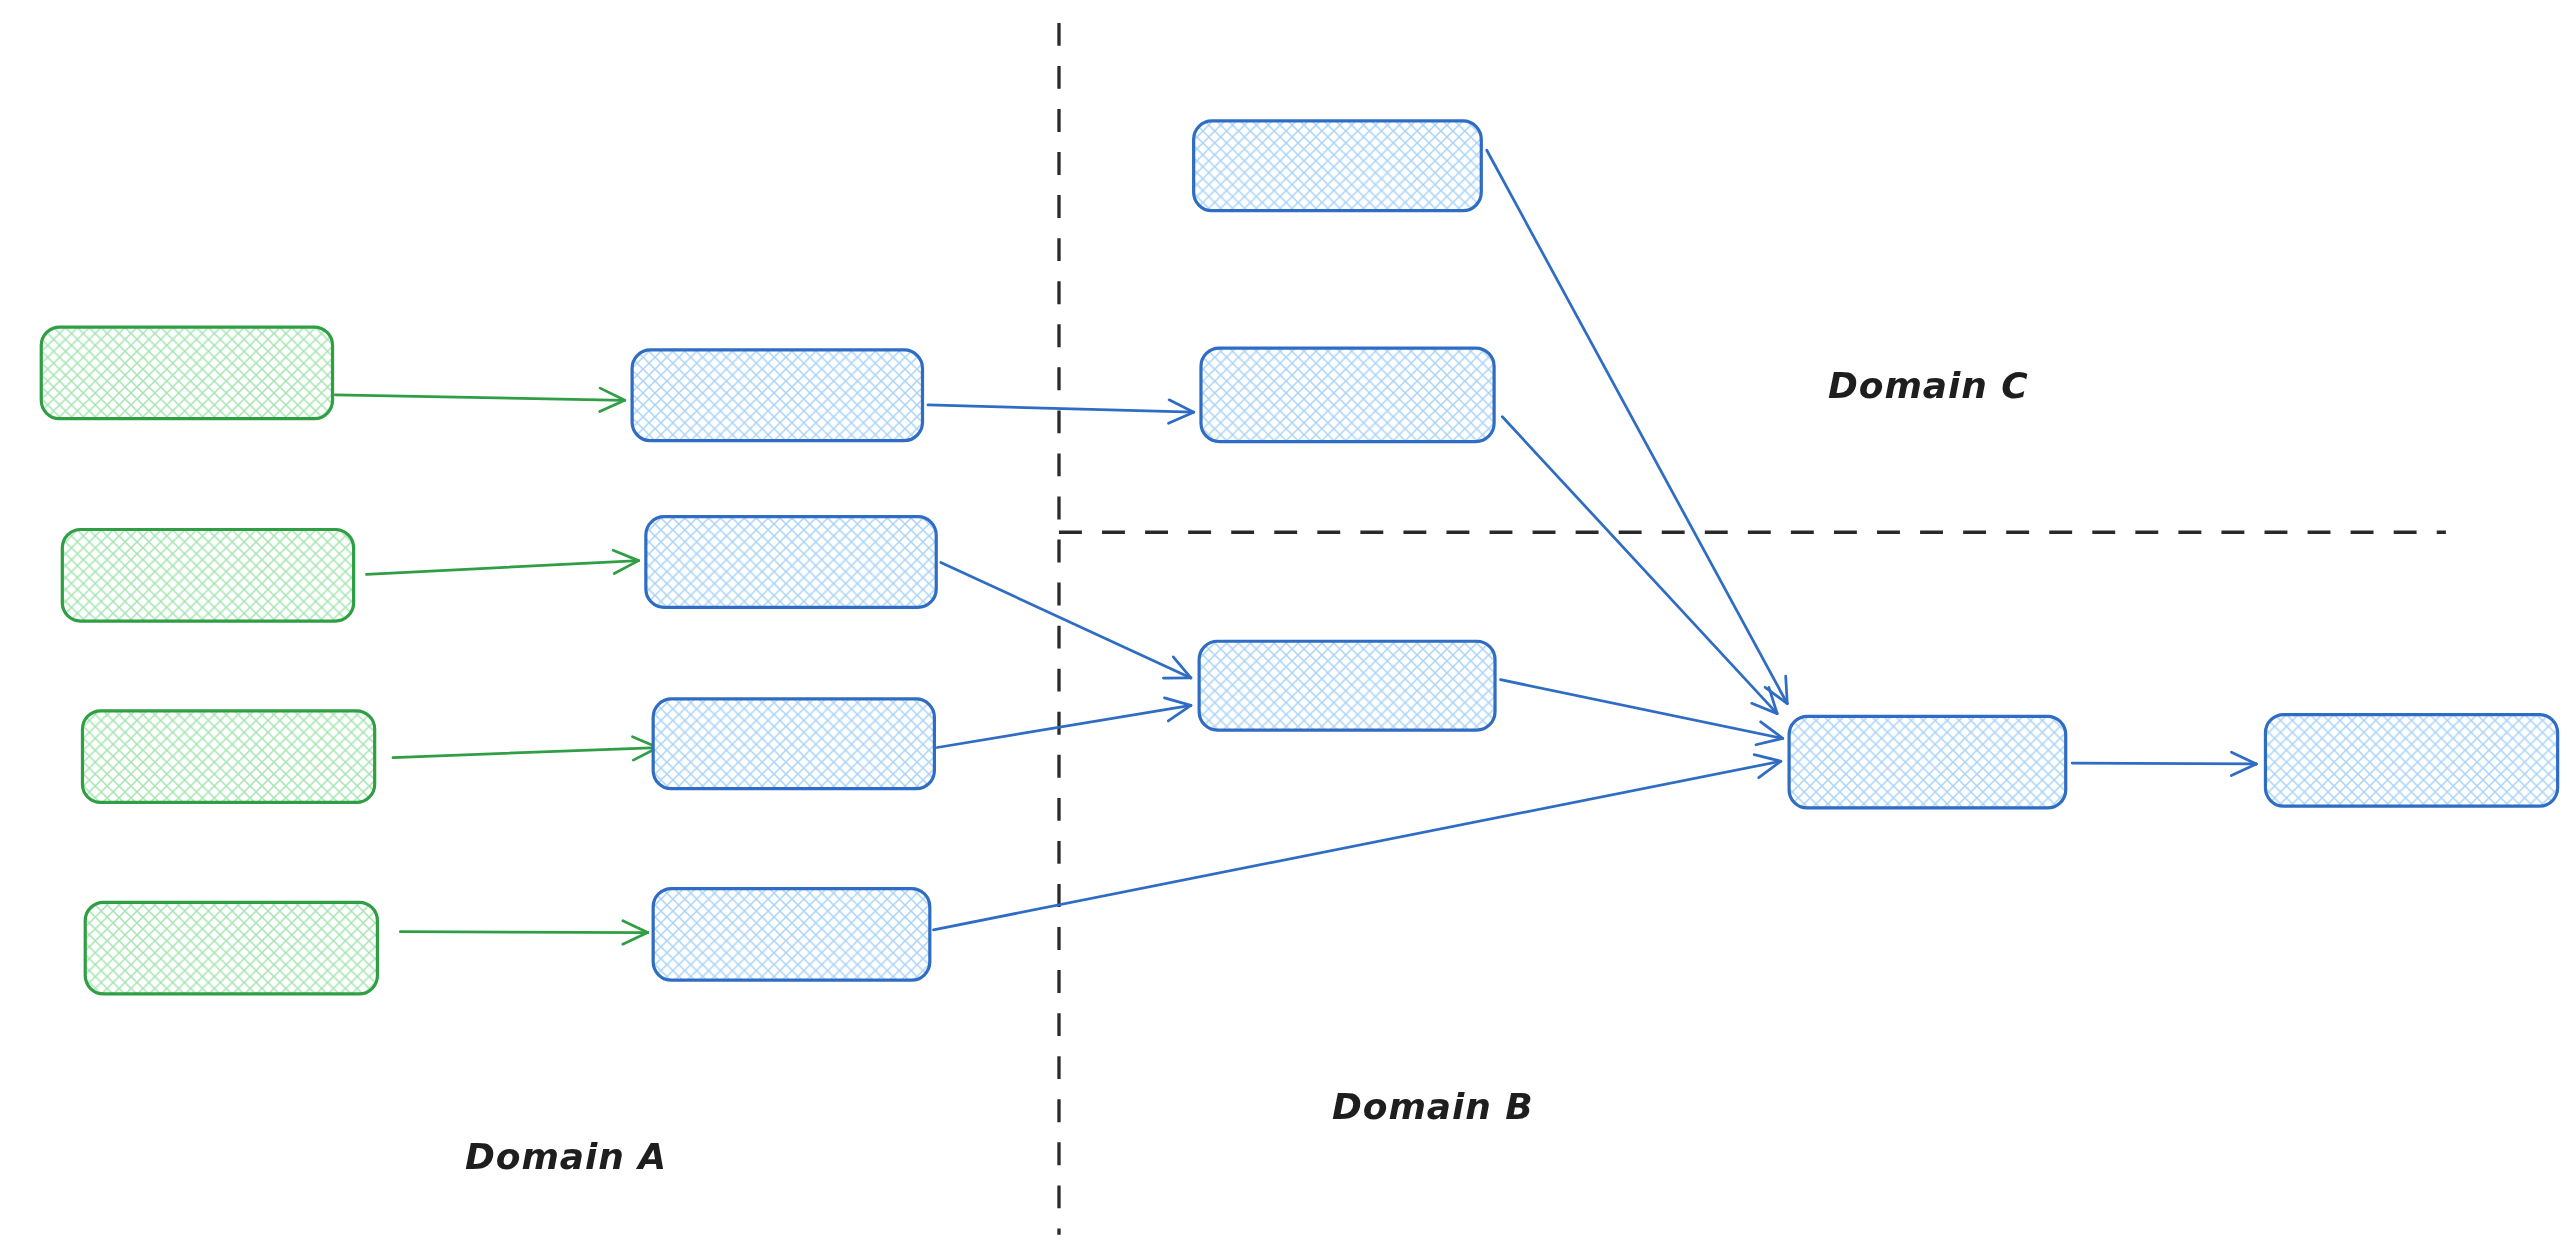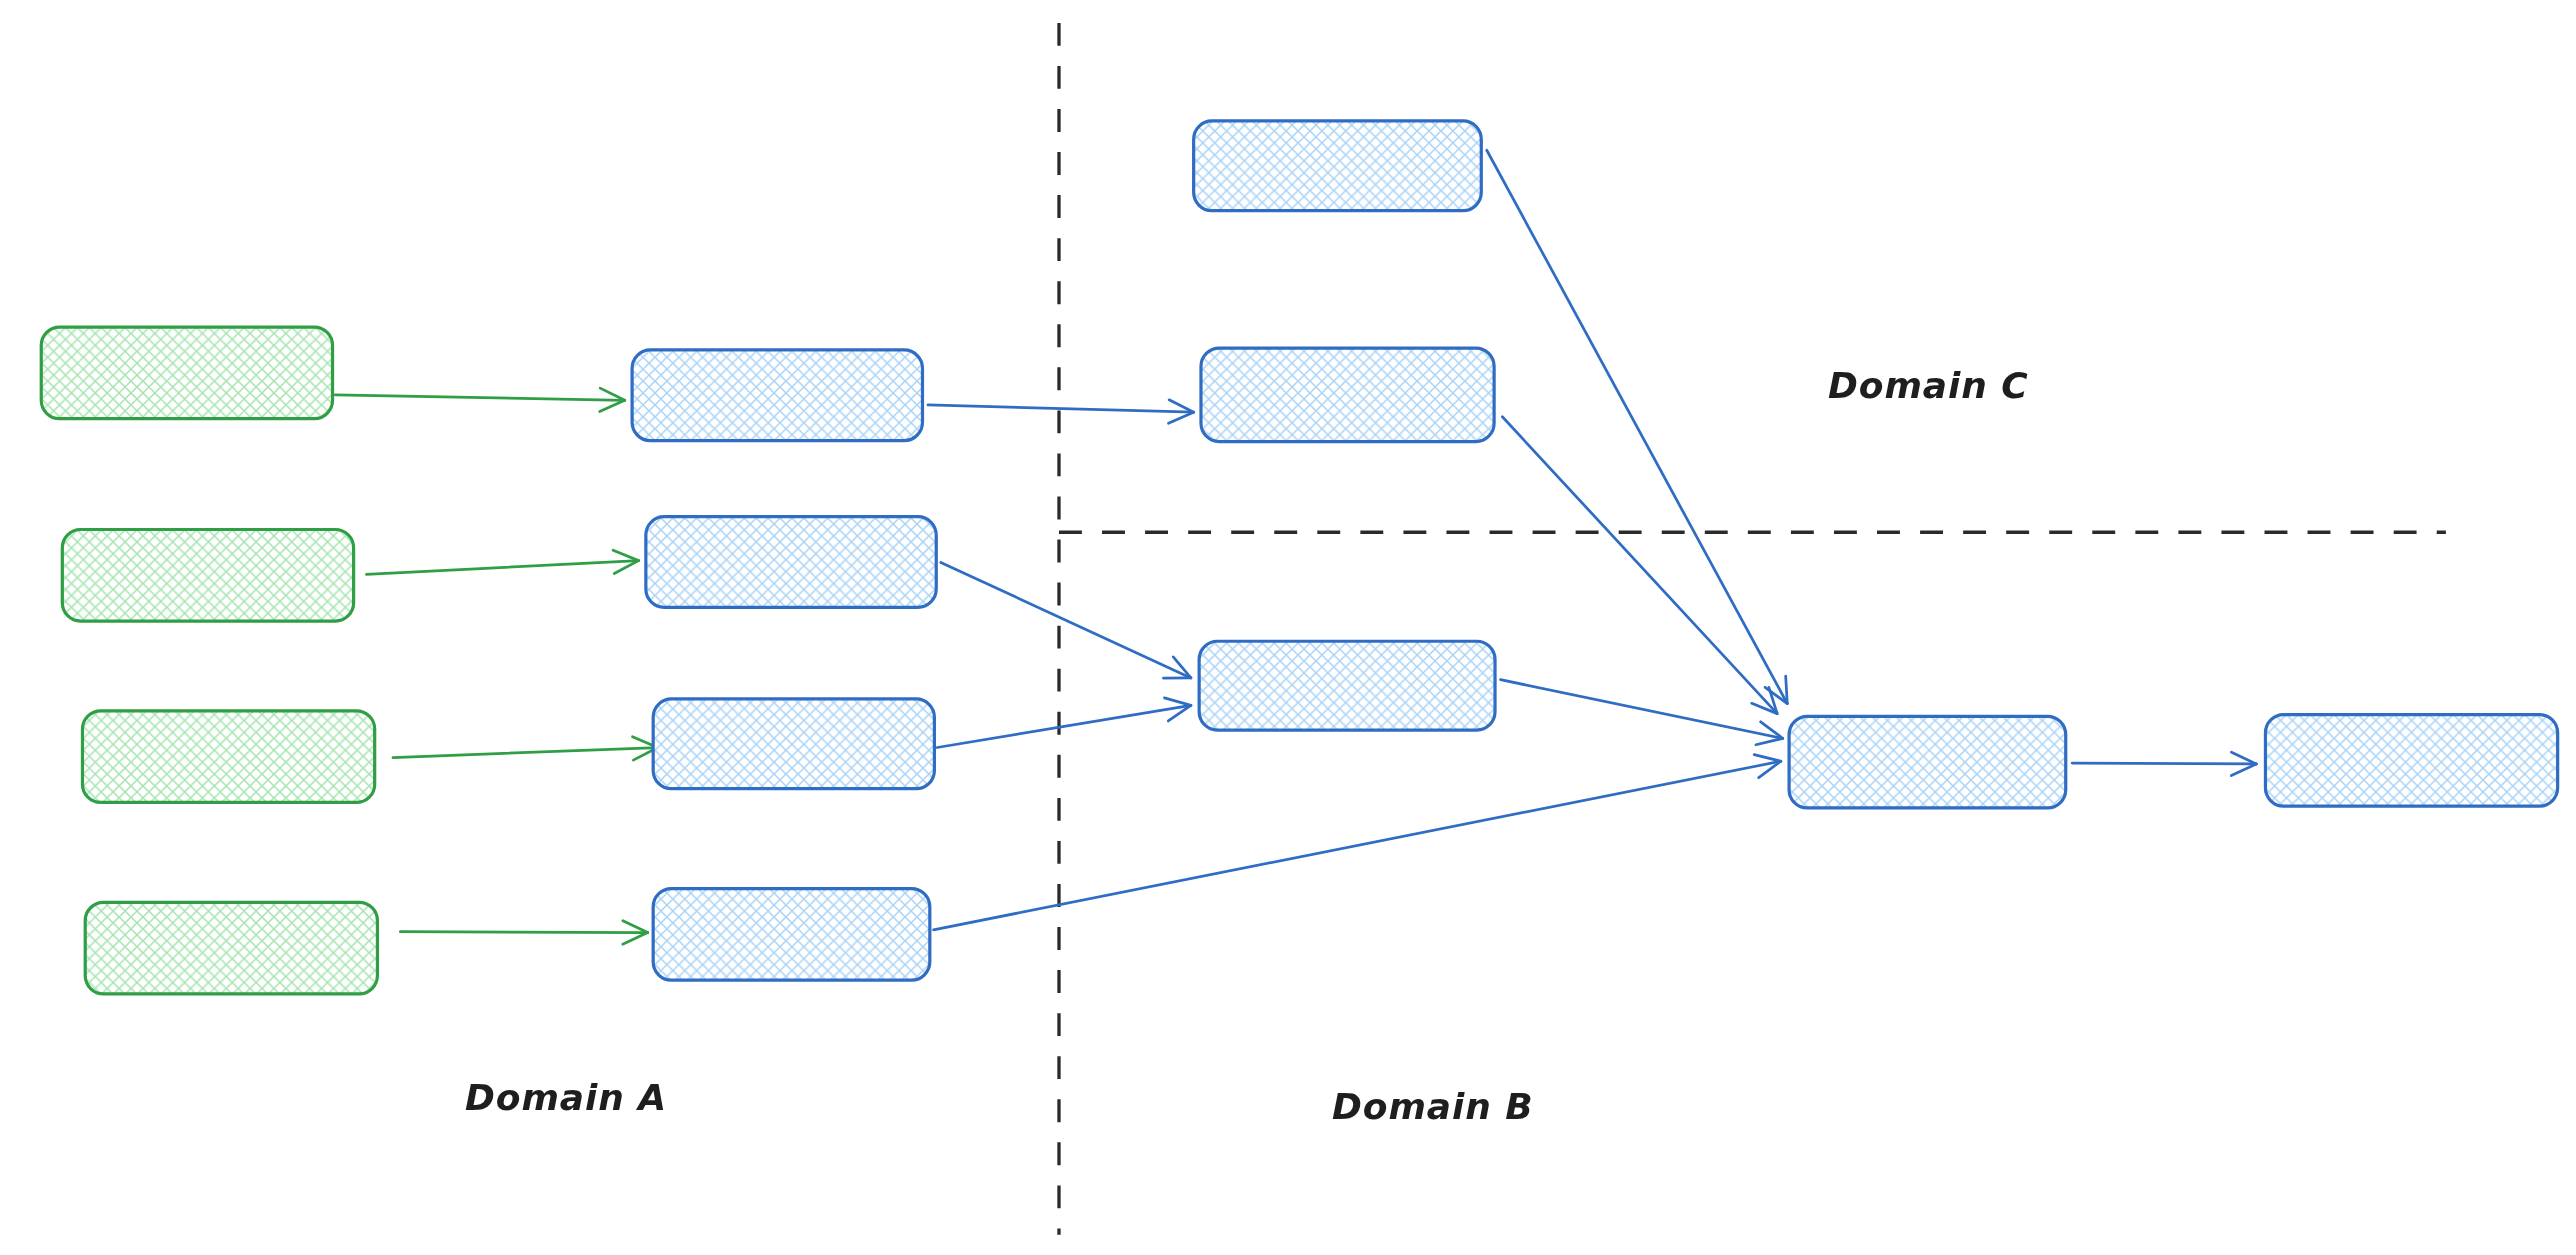--- a/index.html
+++ b/index.html
@@ -16,21 +16,21 @@
     position: absolute;
     color: #1e1e1e;
     font-family: "DejaVu Sans", sans-serif;
     font-style: italic;
     font-weight: 600;
     font-size: 36px;
     letter-spacing: 0.9px;
     white-space: nowrap;
     user-select: none;
   }
-  #label-domain-a { left: 465px;  top: 1077px; }
+  #label-domain-a { left: 465px;  top: 1136px; }
   #label-domain-b { left: 1332px; top: 1086px; text-align: right; }
   #label-domain-c { left: 1828px; top: 365px;  }
 </style>
 </head>
 <body>
 
 <div id="stage">
   <svg id="canvas" width="2576" height="1255" viewBox="0 0 2812 1370" xmlns="http://www.w3.org/2000/svg">
     <defs id="canvas-defs">
         <pattern id="hatch-green" patternUnits="userSpaceOnUse" width="13" height="13">

